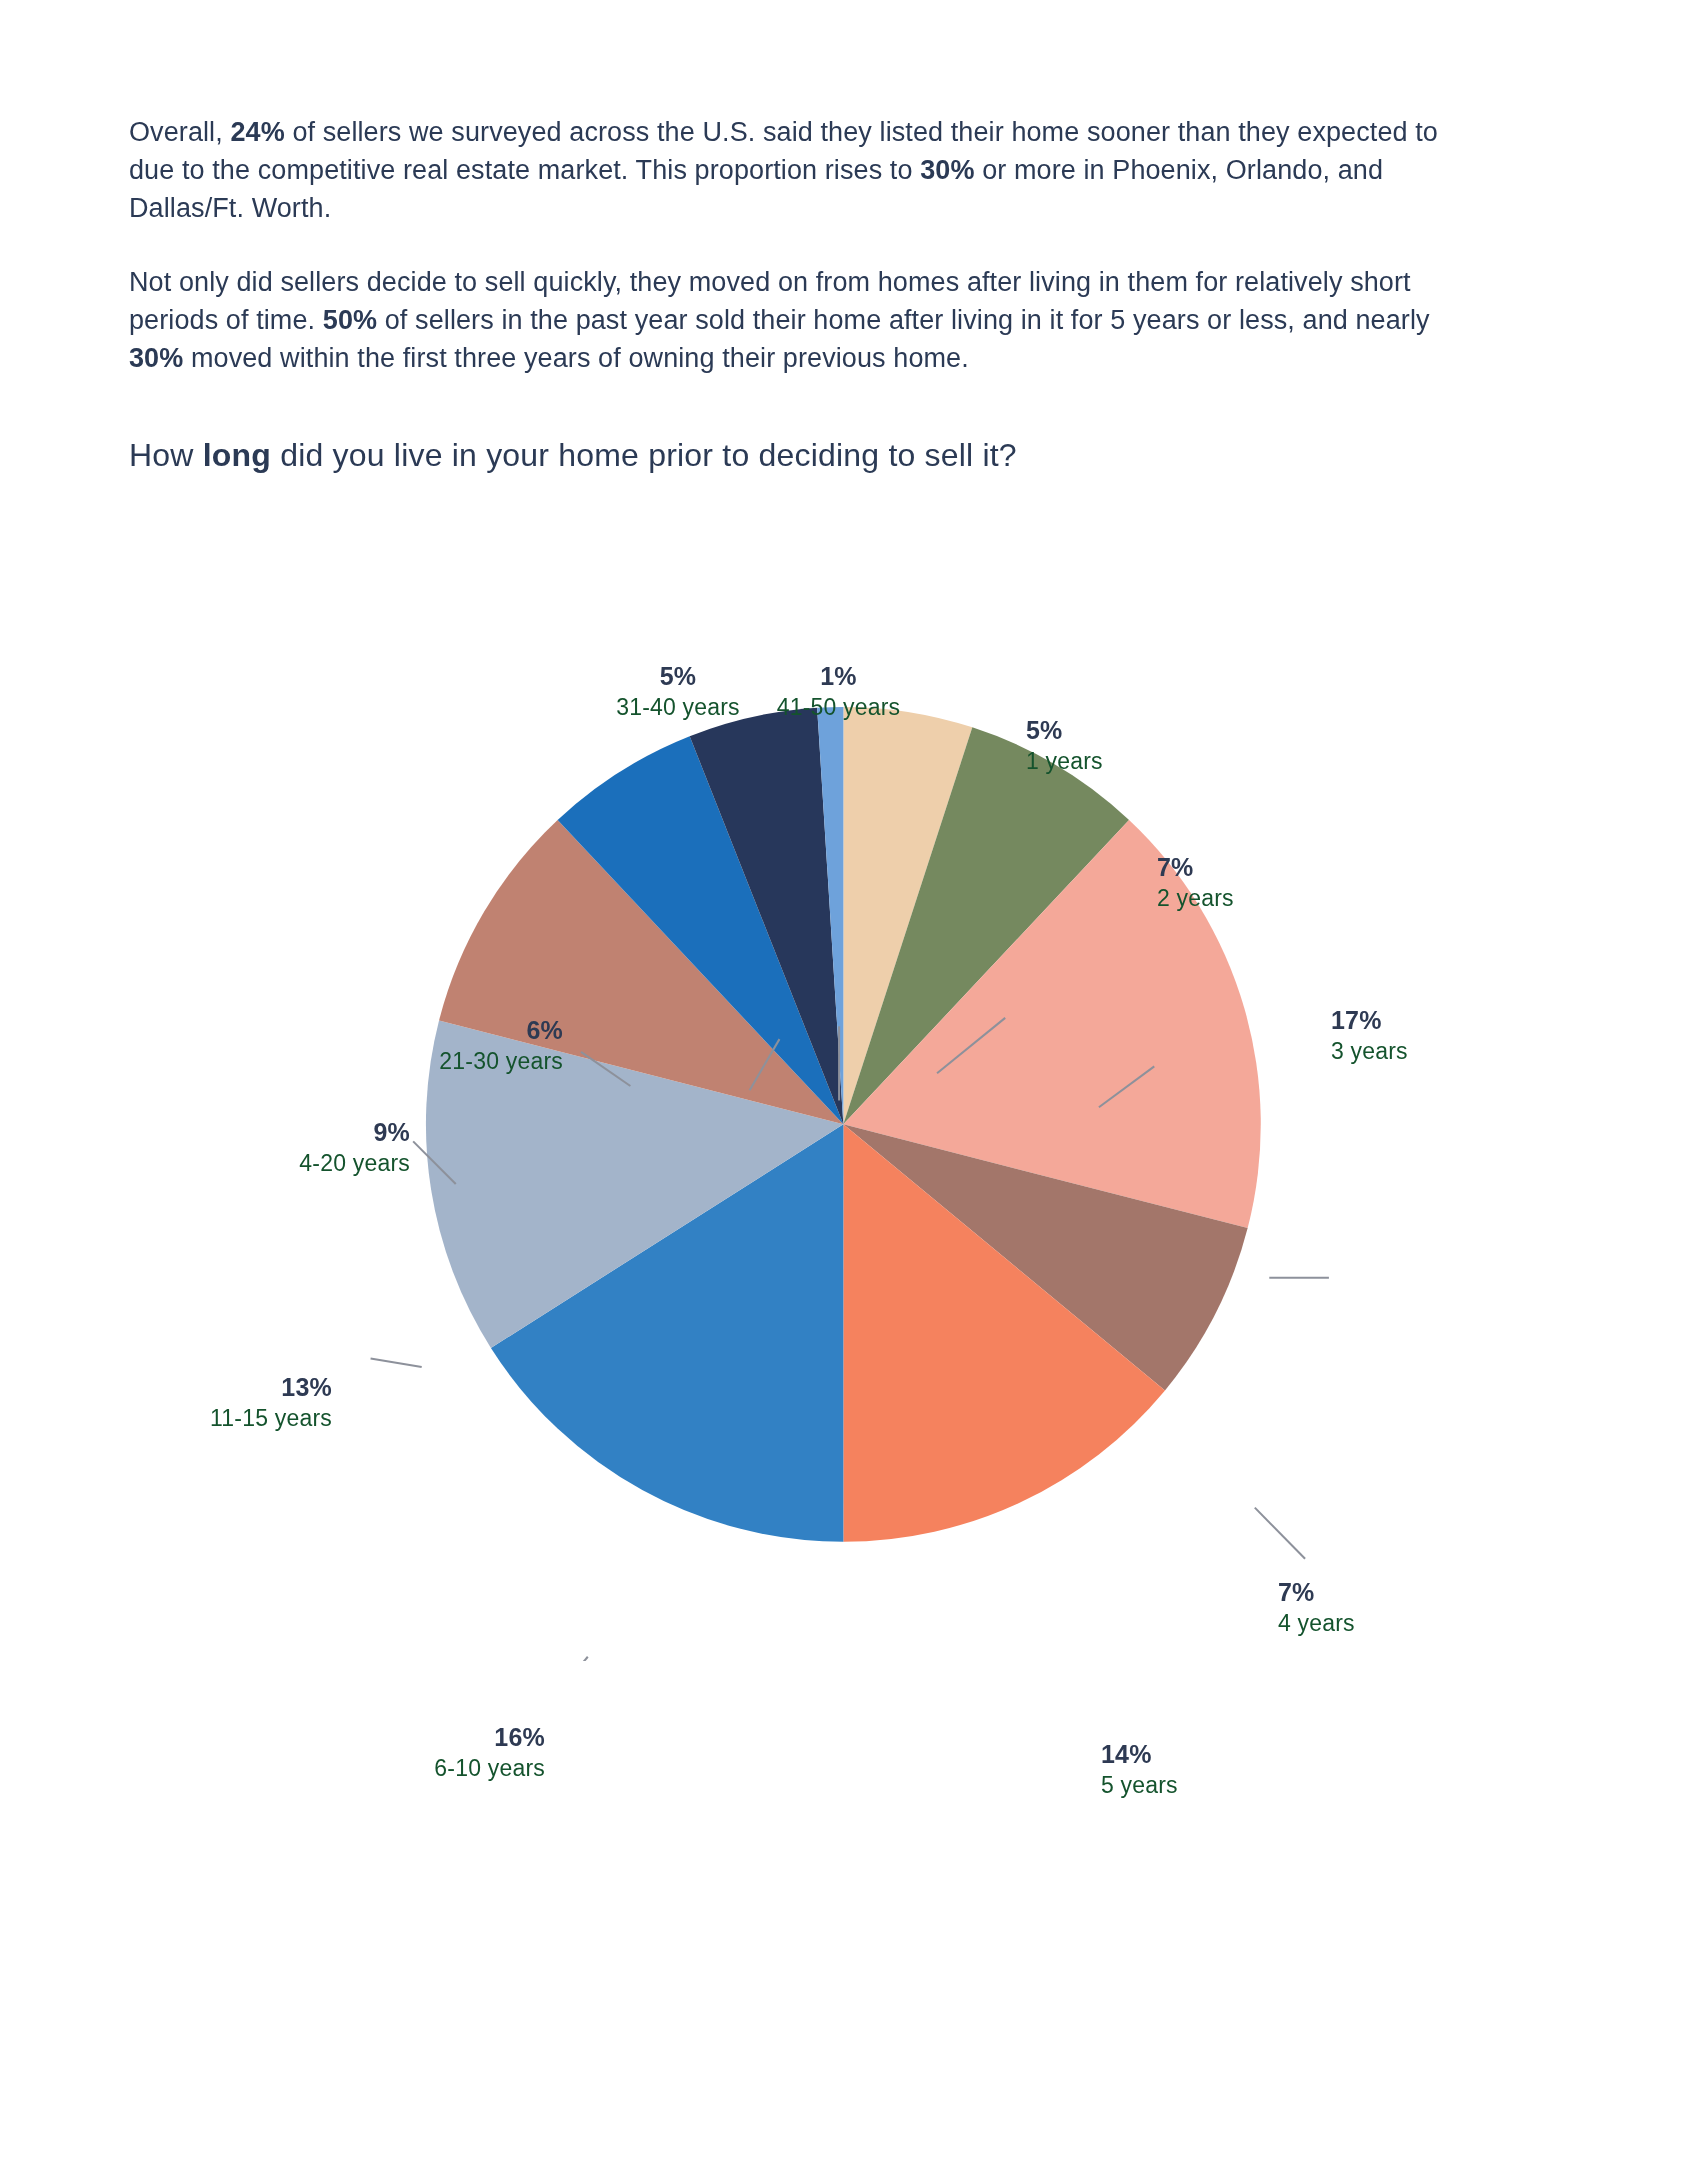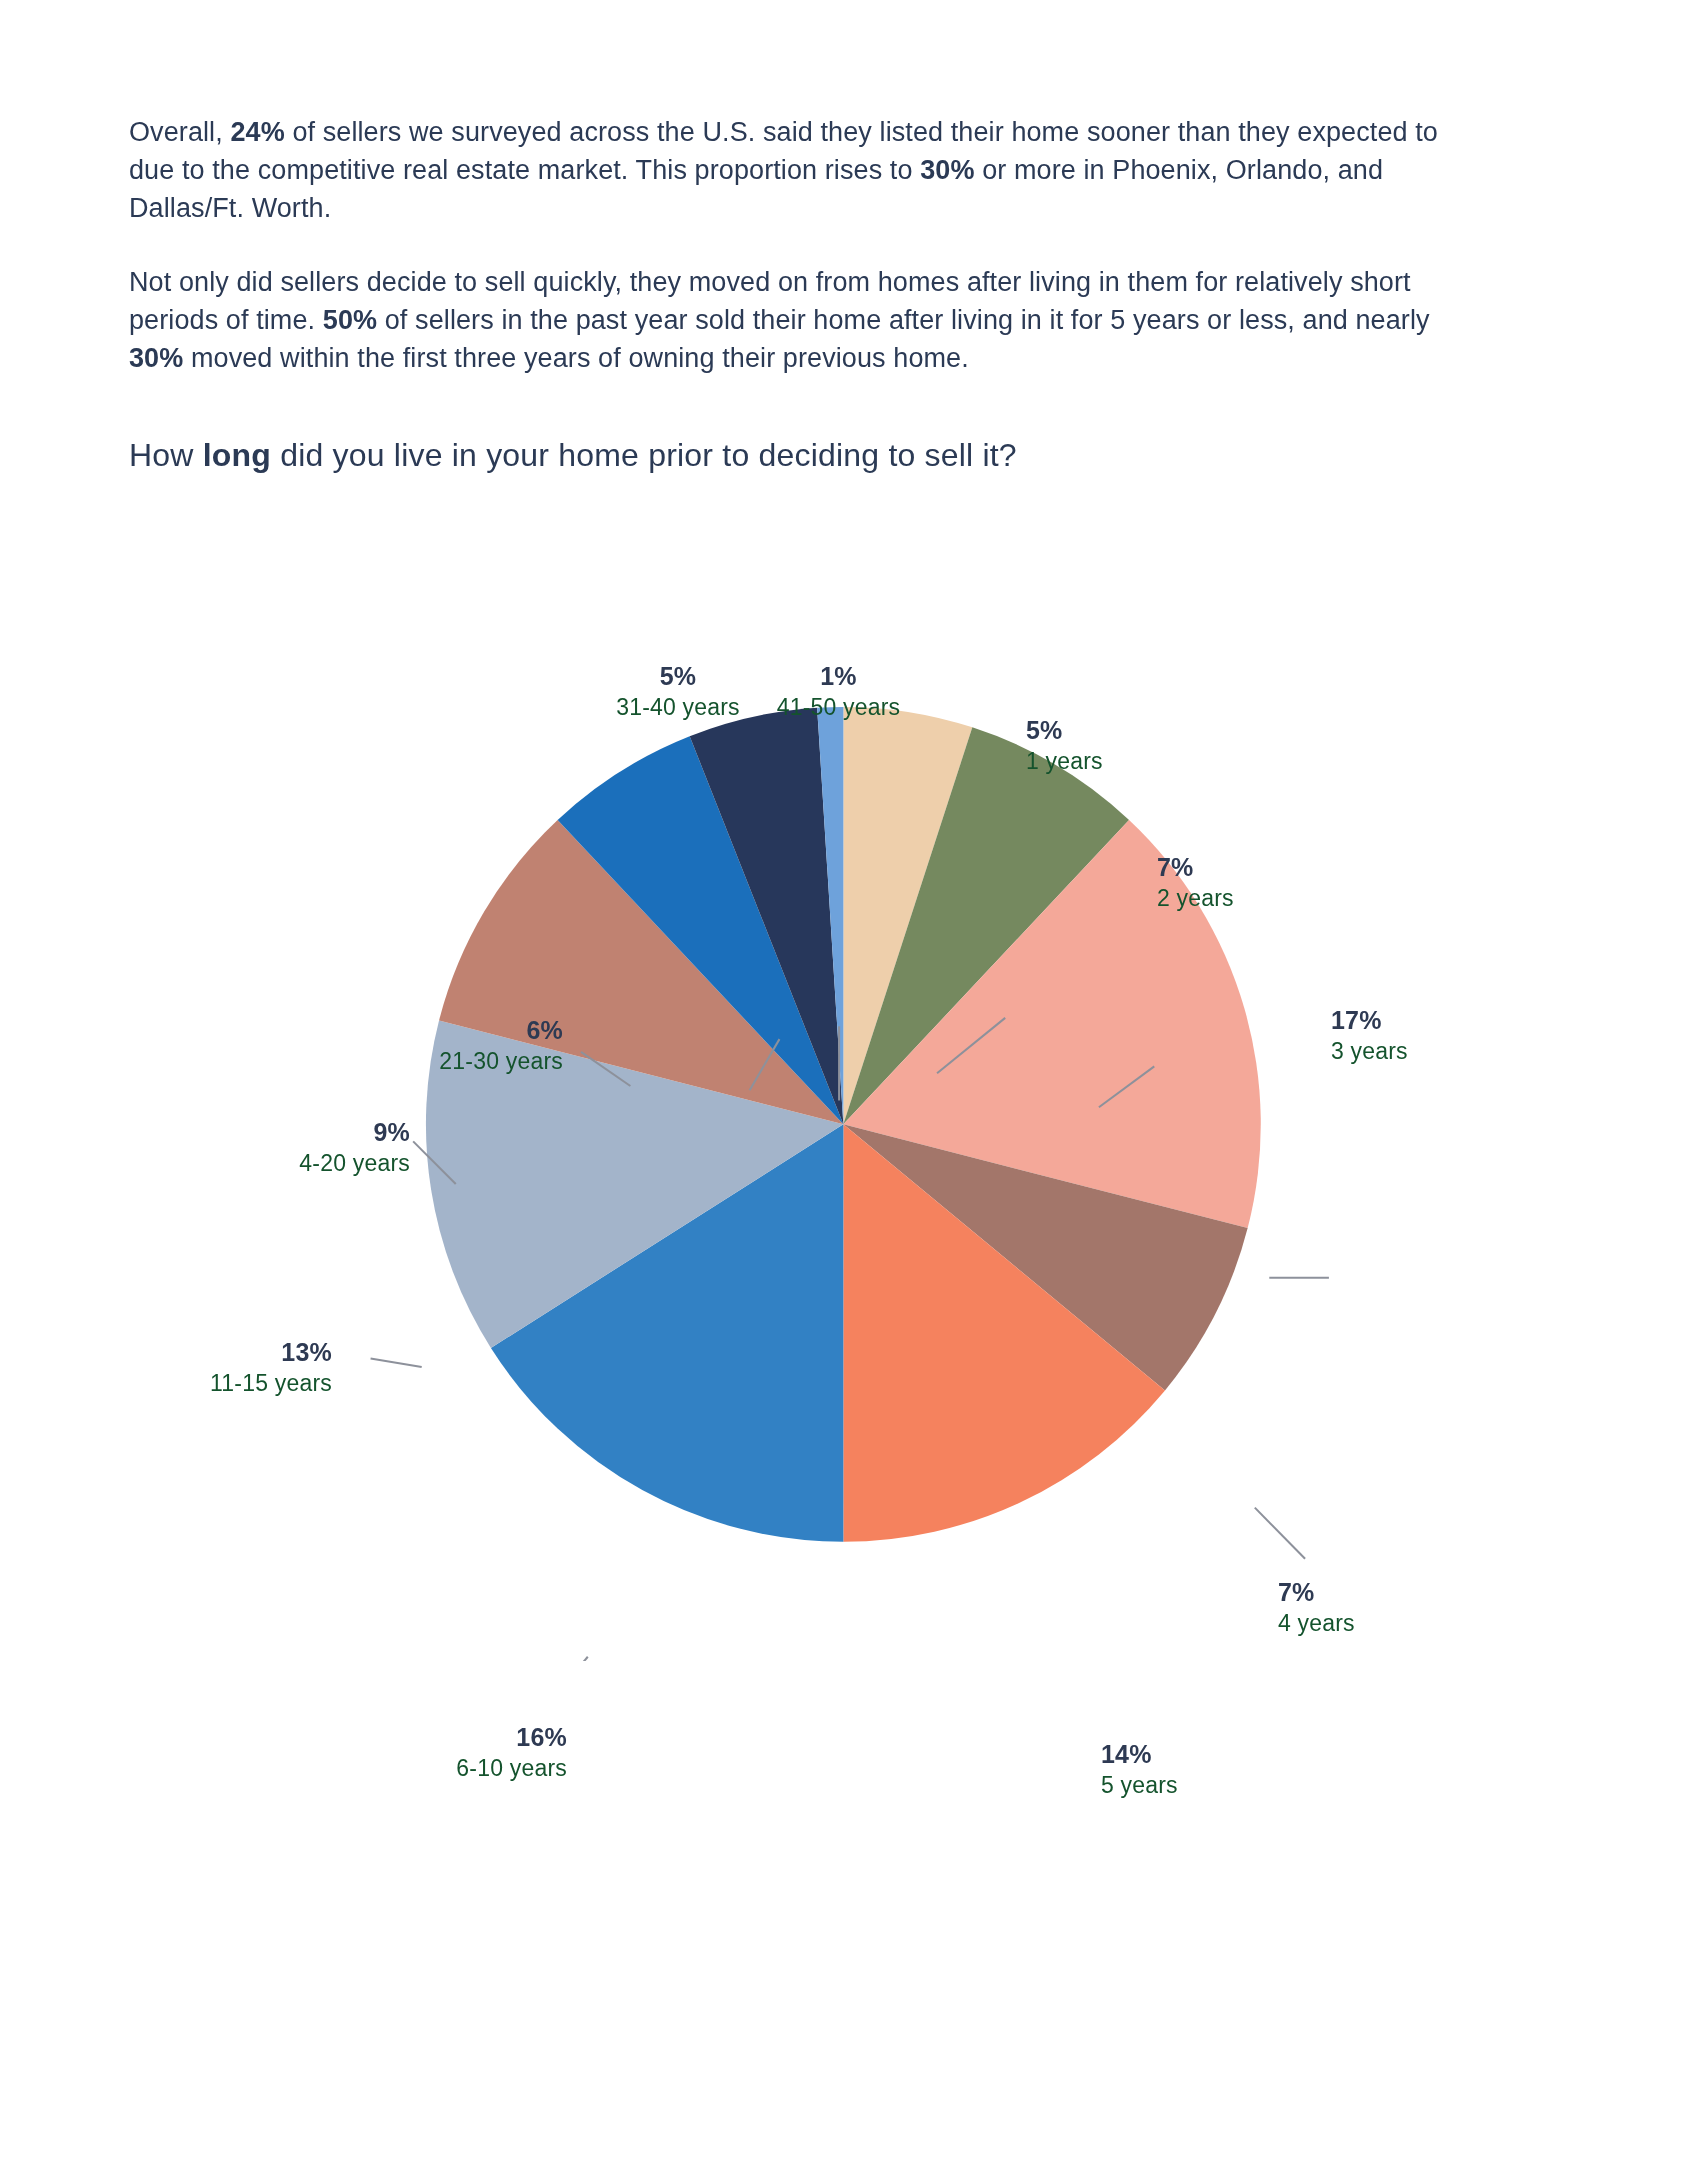--- a/index.html
+++ b/index.html
@@ -167,26 +167,26 @@
     <div class="callout right" style="left:1278px; top:1049px;">
       <span class="pct">7%</span>
       <span class="cat">4 years</span>
     </div>
 
     <div class="callout right" style="left:1101px; top:1211px;">
       <span class="pct">14%</span>
       <span class="cat">5 years</span>
     </div>
 
-    <div class="callout left" style="left:397px; top:1194px; width:170px;">
+    <div class="callout left" style="left:375px; top:1194px; width:170px;">
       <span class="pct">16%</span>
       <span class="cat">6-10 years</span>
     </div>
 
-    <div class="callout left" style="left:170px; top:809px; width:162px;">
+    <div class="callout left" style="left:170px; top:844px; width:162px;">
       <span class="pct">13%</span>
       <span class="cat">11-15 years</span>
     </div>
 
     <div class="callout left" style="left:223px; top:589px; width:187px;">
       <span class="pct">9%</span>
       <span class="cat">4-20 years</span>
     </div>
 
     <div class="callout left" style="left:376px; top:487px; width:187px;">

